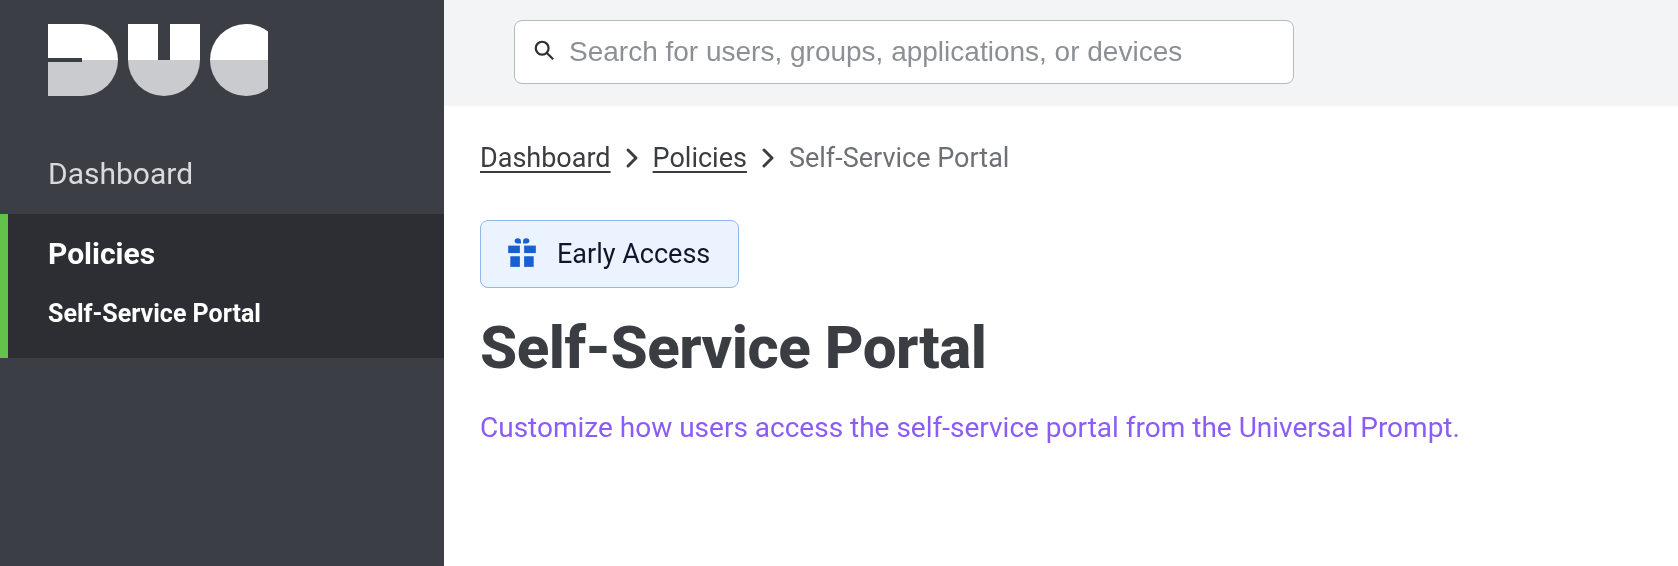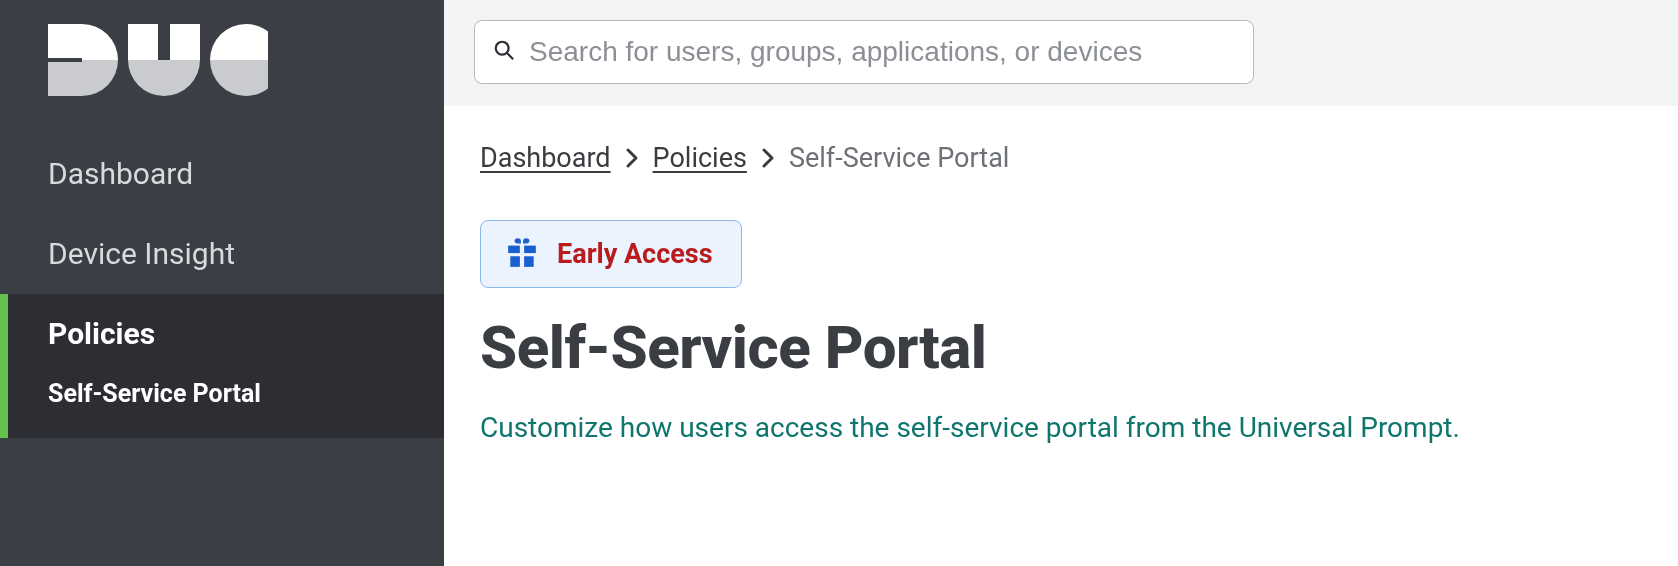--- a/index.html
+++ b/index.html
@@ -74,20 +74,21 @@
     }
     .searchbar {
       display: flex;
       align-items: center;
       width: 780px;
       height: 64px;
       border: 1px solid #b6b9bd;
       border-radius: 8px;
       background: #ffffff;
       padding: 0 18px;
+      margin-left: 40px;
     }
     .searchbar svg { flex:0 0 auto; margin-right:14px; }
     .searchbar input {
       border: none;
       outline: none;
       font-size: 28px;
       color: #333;
       width: 100%;
       background: transparent;
     }
@@ -121,35 +122,35 @@
       display: inline-flex;
       align-items: center;
       gap: 18px;
       border: 1.5px solid #8fb8ea;
       background: #eaf3fe;
       border-radius: 8px;
       padding: 14px 28px 14px 24px;
     }
     .badge-label {
       font-size: 27px;
-      font-weight: 700;
-      color: #b91c1c;
+      font-weight: 400;
+      color: #0f172a;
     }
 
     h1.page-title {
       margin-top: 24px;
       font-size: 60px;
       font-weight: 800;
       color: #3a3d42;
       letter-spacing: -0.5px;
     }
     .page-desc {
       margin-top: 28px;
       font-size: 28px;
-      color: #0f766e;
+      color: #8b5cf6;
     }
   </style>
 </head>
 <body>
 
 <aside class="sidebar">
   <div class="logo">
     <svg width="220" height="72" viewBox="0 0 220 72">
 
       <rect x="0" y="0" width="34" height="34" fill="#ffffff"></rect>
@@ -161,21 +162,20 @@
       <rect x="122" y="0" width="30" height="36" fill="#ffffff"></rect>
       <path d="M80 36 h72 v0 a36 36 0 0 1 -72 0 z" fill="#c9cbce"></path>
 
       <path d="M162 36 a36 36 0 0 1 72 0 h-72 z" fill="#ffffff"></path>
       <path d="M162 36 h72 a36 36 0 0 1 -72 0 z" fill="#c9cbce"></path>
     </svg>
   </div>
 
   <nav class="nav">
     <div class="nav-item">Dashboard</div>
-    <div class="nav-item">Device Insight</div>
 
     <div class="nav-group">
       <div class="nav-item-top">Policies</div>
       <div class="nav-subitem">Self-Service Portal</div>
     </div>
 
   </nav>
 </aside>
 
 <main class="main">

